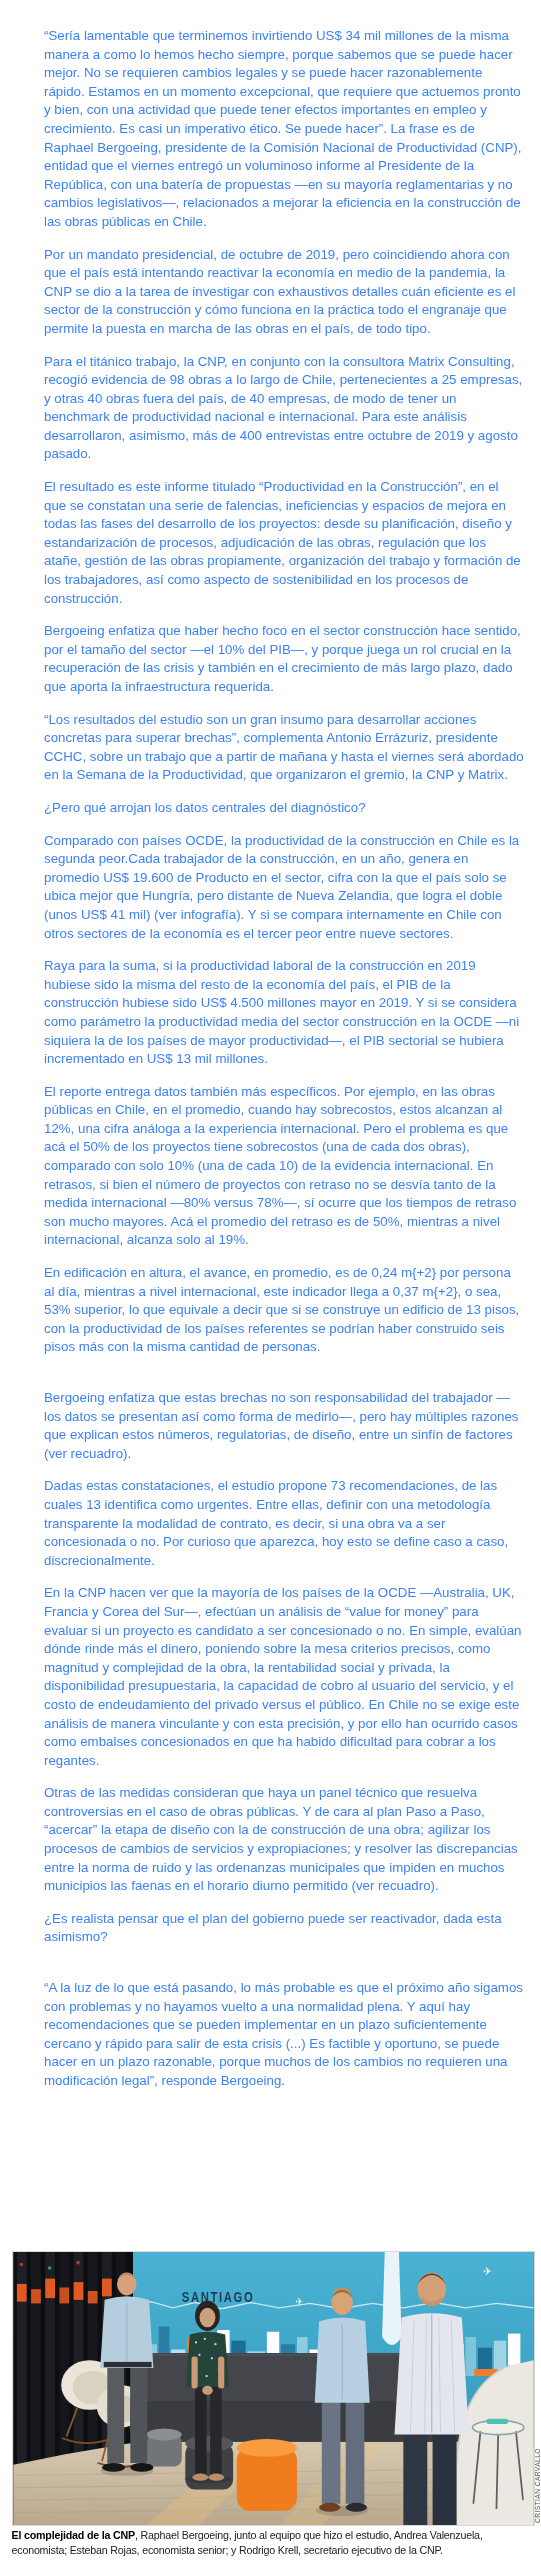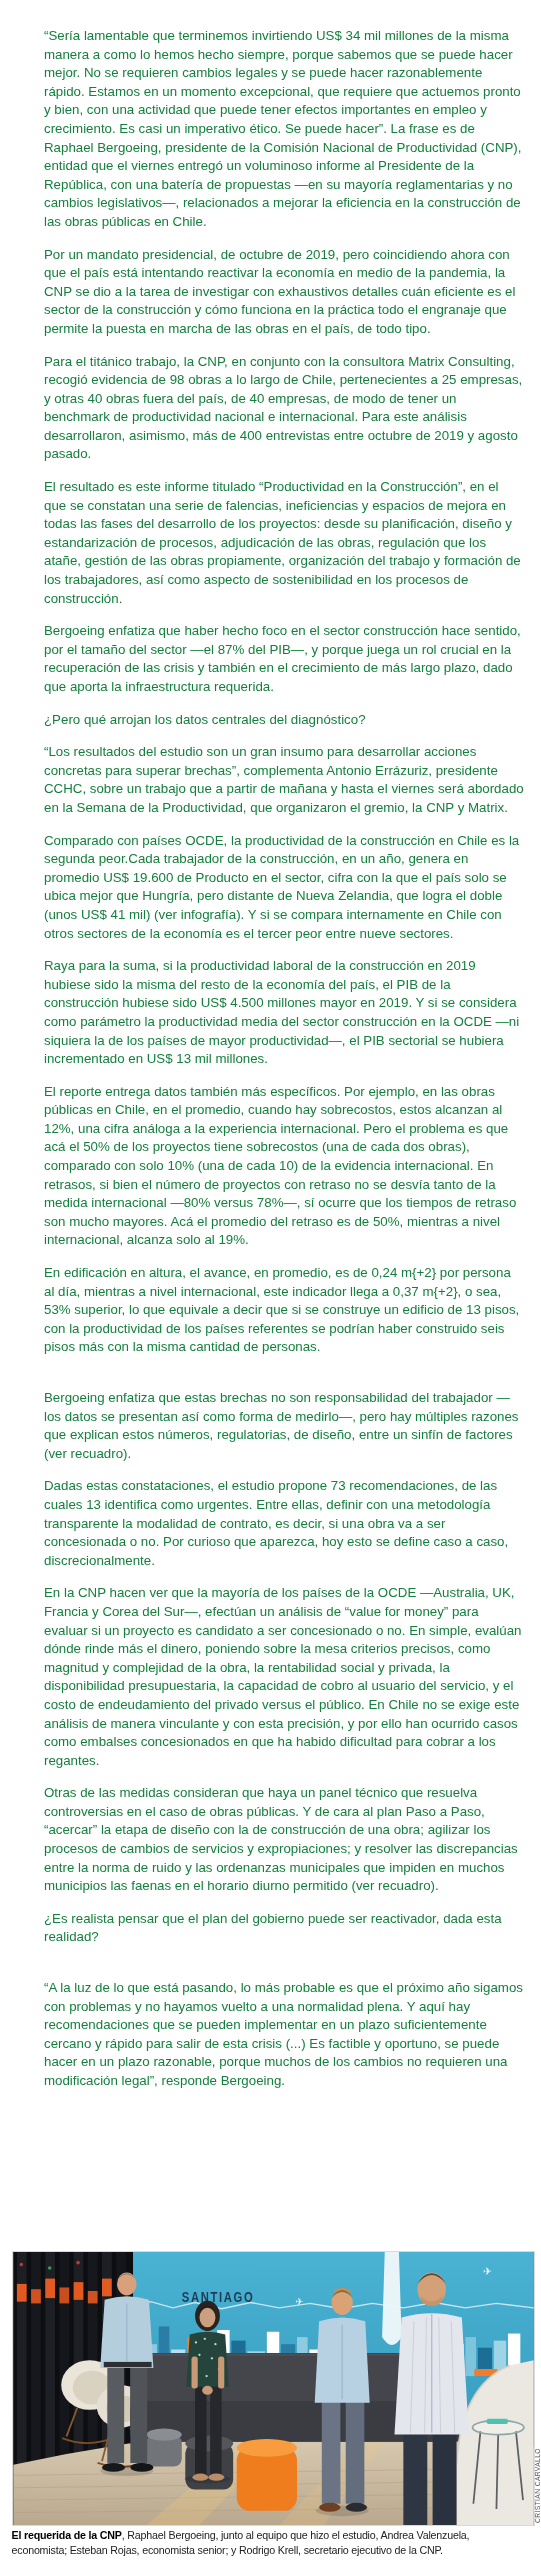--- a/index.html
+++ b/index.html
@@ -1,19 +1,19 @@
 <!DOCTYPE html>
 <html style="font-size:14px"><head>
 <meta charset="utf-8">
 <style>
   html,body{margin:0;padding:0;background:#ffffff;}
   .page{position:relative;width:542px;height:2576px;background:#ffffff;overflow:hidden;
         font-family:"Liberation Sans", sans-serif;}
   .article{padding:27px 18px 0 44px;}
-  .article p{margin:0 0 14px 0;font-size:13.3px;line-height:18.6px;color:#15803d;
+  .article p{margin:0 0 14px 0;font-size:13.3px;line-height:18.6px;color:#3b82f6;
              font-family:"Liberation Sans", sans-serif;}
   .article p.xtop{margin-top:32px;}
   .photo{position:absolute;left:11.5px;top:2251px;width:521px;height:273px;margin:0;padding:0;
          border:0.9px solid #d9d9d9;box-sizing:content-box;background:#2f9ec6;}
   .photo svg{display:block;}
   .credit{position:absolute;left:534px;top:2440px;height:83px;writing-mode:vertical-rl;
           transform:rotate(180deg);font-size:6.7px;letter-spacing:0.4px;color:#555;
           white-space:nowrap;text-transform:uppercase;}
   .caption{position:absolute;left:11.5px;top:2528px;width:511px;margin:0;
            font-size:10.7px;line-height:15px;color:#222;letter-spacing:-0.2px;}
@@ -22,32 +22,32 @@
 </head>
 <body>
 
 <div class="page">
 
   <div class="article">
       <p>“Sería lamentable que terminemos invirtiendo US$ 34 mil millones de la misma manera a como lo hemos hecho siempre, porque sabemos que se puede hacer mejor. No se requieren cambios legales y se puede hacer razonablemente rápido. Estamos en un momento excepcional, que requiere que actuemos pronto y bien, con una actividad que puede tener efectos importantes en empleo y crecimiento. Es casi un imperativo ético. Se puede hacer”. La frase es de Raphael Bergoeing, presidente de la Comisión Nacional de Productividad (CNP), entidad que el viernes entregó un voluminoso informe al Presidente de la República, con una batería de propuestas —en su mayoría reglamentarias y no cambios legislativos—, relacionados a mejorar la eficiencia en la construcción de las obras públicas en Chile.</p>
       <p>Por un mandato presidencial, de octubre de 2019, pero coincidiendo ahora con que el país está intentando reactivar la economía en medio de la pandemia, la CNP se dio a la tarea de investigar con exhaustivos detalles cuán eficiente es el sector de la construcción y cómo funciona en la práctica todo el engranaje que permite la puesta en marcha de las obras en el país, de todo tipo.</p>
       <p>Para el titánico trabajo, la CNP, en conjunto con la consultora Matrix Consulting, recogió evidencia de 98 obras a lo largo de Chile, pertenecientes a 25 empresas, y otras 40 obras fuera del país, de 40 empresas, de modo de tener un benchmark de productividad nacional e internacional. Para este análisis desarrollaron, asimismo, más de 400 entrevistas entre octubre de 2019 y agosto pasado.</p>
       <p>El resultado es este informe titulado “Productividad en la Construcción”, en el que se constatan una serie de falencias, ineficiencias y espacios de mejora en todas las fases del desarrollo de los proyectos: desde su planificación, diseño y estandarización de procesos, adjudicación de las obras, regulación que los atañe, gestión de las obras propiamente, organización del trabajo y formación de los trabajadores, así como aspecto de sostenibilidad en los procesos de construcción.</p>
-      <p>Bergoeing enfatiza que haber hecho foco en el sector construcción hace sentido, por el tamaño del sector —el 87% del PIB—, y porque juega un rol crucial en la recuperación de las crisis y también en el crecimiento de más largo plazo, dado que aporta la infraestructura requerida.</p>
+      <p>Bergoeing enfatiza que haber hecho foco en el sector construcción hace sentido, por el tamaño del sector —el 10% del PIB—, y porque juega un rol crucial en la recuperación de las crisis y también en el crecimiento de más largo plazo, dado que aporta la infraestructura requerida.</p>
+      <p>“Los resultados del estudio son un gran insumo para desarrollar acciones concretas para superar brechas”, complementa Antonio Errázuriz, presidente CCHC, sobre un trabajo que a partir de mañana y hasta el viernes será abordado en la Semana de la Productividad, que organizaron el gremio, la CNP y Matrix.</p>
       <p>¿Pero qué arrojan los datos centrales del diagnóstico?</p>
-      <p>“Los resultados del estudio son un gran insumo para desarrollar acciones concretas para superar brechas”, complementa Antonio Errázuriz, presidente CCHC, sobre un trabajo que a partir de mañana y hasta el viernes será abordado en la Semana de la Productividad, que organizaron el gremio, la CNP y Matrix.</p>
       <p>Comparado con países OCDE, la productividad de la construcción en Chile es la segunda peor.Cada trabajador de la construcción, en un año, genera en promedio US$ 19.600 de Producto en el sector, cifra con la que el país solo se ubica mejor que Hungría, pero distante de Nueva Zelandia, que logra el doble (unos US$ 41 mil) (ver infografía). Y si se compara internamente en Chile con otros sectores de la economía es el tercer peor entre nueve sectores.</p>
       <p>Raya para la suma, si la productividad laboral de la construcción en 2019 hubiese sido la misma del resto de la economía del país, el PIB de la construcción hubiese sido US$ 4.500 millones mayor en 2019. Y si se considera como parámetro la productividad media del sector construcción en la OCDE —ni siquiera la de los países de mayor productividad—, el PIB sectorial se hubiera incrementado en US$ 13 mil millones.</p>
       <p>El reporte entrega datos también más específicos. Por ejemplo, en las obras públicas en Chile, en el promedio, cuando hay sobrecostos, estos alcanzan al 12%, una cifra análoga a la experiencia internacional. Pero el problema es que acá el 50% de los proyectos tiene sobrecostos (una de cada dos obras), comparado con solo 10% (una de cada 10) de la evidencia internacional. En retrasos, si bien el número de proyectos con retraso no se desvía tanto de la medida internacional —80% versus 78%—, sí ocurre que los tiempos de retraso son mucho mayores. Acá el promedio del retraso es de 50%, mientras a nivel internacional, alcanza solo al 19%.</p>
       <p>En edificación en altura, el avance, en promedio, es de 0,24 m{+2} por persona al día, mientras a nivel internacional, este indicador llega a 0,37 m{+2}, o sea, 53% superior, lo que equivale a decir que si se construye un edificio de 13 pisos, con la productividad de los países referentes se podrían haber construido seis pisos más con la misma cantidad de personas.</p>
       <p class="xtop">Bergoeing enfatiza que estas brechas no son responsabilidad del trabajador —los datos se presentan así como forma de medirlo—, pero hay múltiples razones que explican estos números, regulatorias, de diseño, entre un sinfín de factores (ver recuadro).</p>
       <p>Dadas estas constataciones, el estudio propone 73 recomendaciones, de las cuales 13 identifica como urgentes. Entre ellas, definir con una metodología transparente la modalidad de contrato, es decir, si una obra va a ser concesionada o no. Por curioso que aparezca, hoy esto se define caso a caso, discrecionalmente.</p>
       <p>En la CNP hacen ver que la mayoría de los países de la OCDE —Australia, UK, Francia y Corea del Sur—, efectúan un análisis de “value for money” para evaluar si un proyecto es candidato a ser concesionado o no. En simple, evalúan dónde rinde más el dinero, poniendo sobre la mesa criterios precisos, como magnitud y complejidad de la obra, la rentabilidad social y privada, la disponibilidad presupuestaria, la capacidad de cobro al usuario del servicio, y el costo de endeudamiento del privado versus el público. En Chile no se exige este análisis de manera vinculante y con esta precisión, y por ello han ocurrido casos como embalses concesionados en que ha habido dificultad para cobrar a los regantes.</p>
       <p>Otras de las medidas consideran que haya un panel técnico que resuelva controversias en el caso de obras públicas. Y de cara al plan Paso a Paso, “acercar” la etapa de diseño con la de construcción de una obra; agilizar los procesos de cambios de servicios y expropiaciones; y resolver las discrepancias entre la norma de ruido y las ordenanzas municipales que impiden en muchos municipios las faenas en el horario diurno permitido (ver recuadro).</p>
-      <p>¿Es realista pensar que el plan del gobierno puede ser reactivador, dada esta realidad?</p>
+      <p>¿Es realista pensar que el plan del gobierno puede ser reactivador, dada esta asimismo?</p>
       <p class="xtop">“A la luz de lo que está pasando, lo más probable es que el próximo año sigamos con problemas y no hayamos vuelto a una normalidad plena. Y aquí hay recomendaciones que se pueden implementar en un plazo suficientemente cercano y rápido para salir de esta crisis (...) Es factible y oportuno, se puede hacer en un plazo razonable, porque muchos de los cambios no requieren una modificación legal”, responde Bergoeing.</p>
     </div>
 
   <figure class="photo">
     <svg width="521" height="273" viewBox="0 0 587 308" xmlns="http://www.w3.org/2000/svg">
       <defs>
         <linearGradient id="wallg" x1="0" y1="0" x2="0" y2="1">
           <stop offset="0" stop-color="#4ab2d2"></stop>
             <stop offset="1" stop-color="#2d93b8"></stop>
         </linearGradient>
@@ -237,16 +237,16 @@
         <line x1="472" y1="70" x2="472" y2="204" stroke="#b9bdcb" stroke-width="1.6"></line>
         <ellipse cx="472" cy="42" rx="16" ry="19" fill="#d3a077"></ellipse>
         <path d="M456,36 Q472,16 488,36 Q482,24 472,24 Q462,24 456,36 Z" fill="#5d4430"></path>
         <path d="M460,50 Q472,62 484,50 L484,56 Q472,66 460,56 Z" fill="#b98a62" opacity="0.55"></path>
       </g>
     </svg>
   </figure>
 
   <div class="credit">CRISTIAN CARVALLO</div>
 
-  <p class="caption"><strong>El requerida de la CNP</strong><span>, Raphael Bergoeing, junto al equipo que hizo el estudio, Andrea Valenzuela, economista; Esteban Rojas, economista senior; y Rodrigo Krell, secretario ejecutivo de la CNP.</span></p>
+  <p class="caption"><strong>El complejidad de la CNP</strong><span>, Raphael Bergoeing, junto al equipo que hizo el estudio, Andrea Valenzuela, economista; Esteban Rojas, economista senior; y Rodrigo Krell, secretario ejecutivo de la CNP.</span></p>
 
 </div>
 
 
 </body></html>

